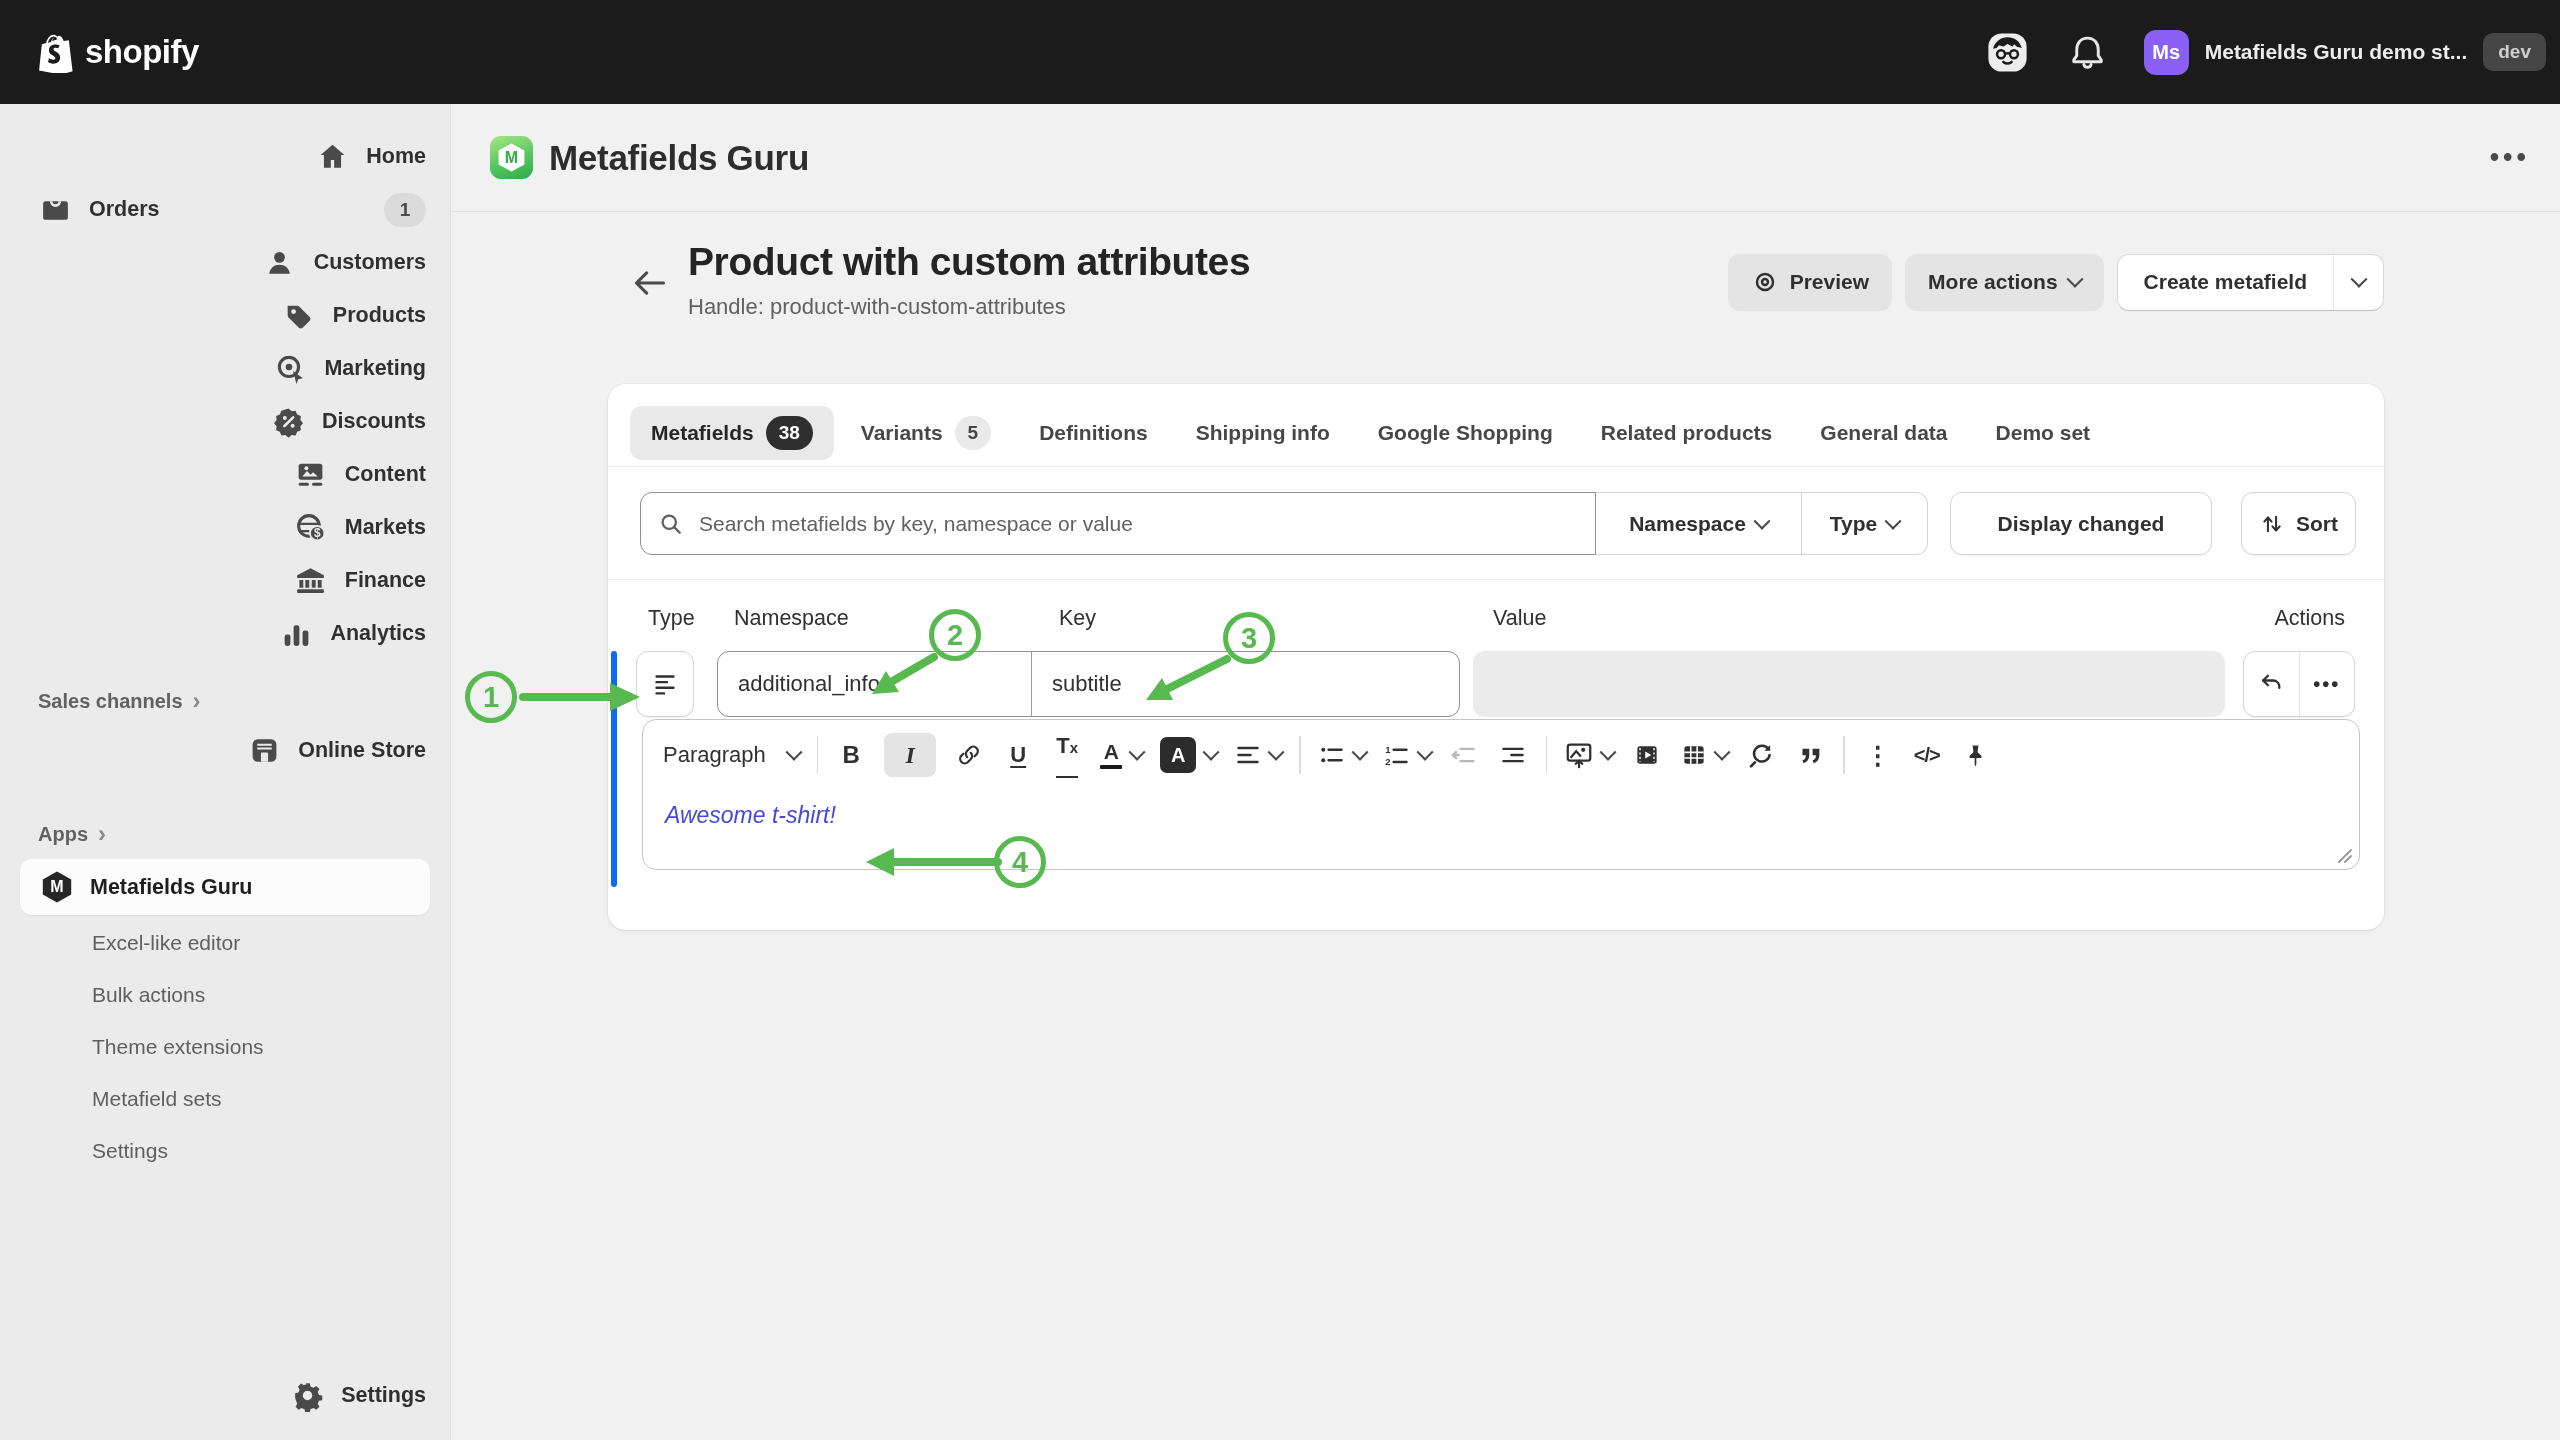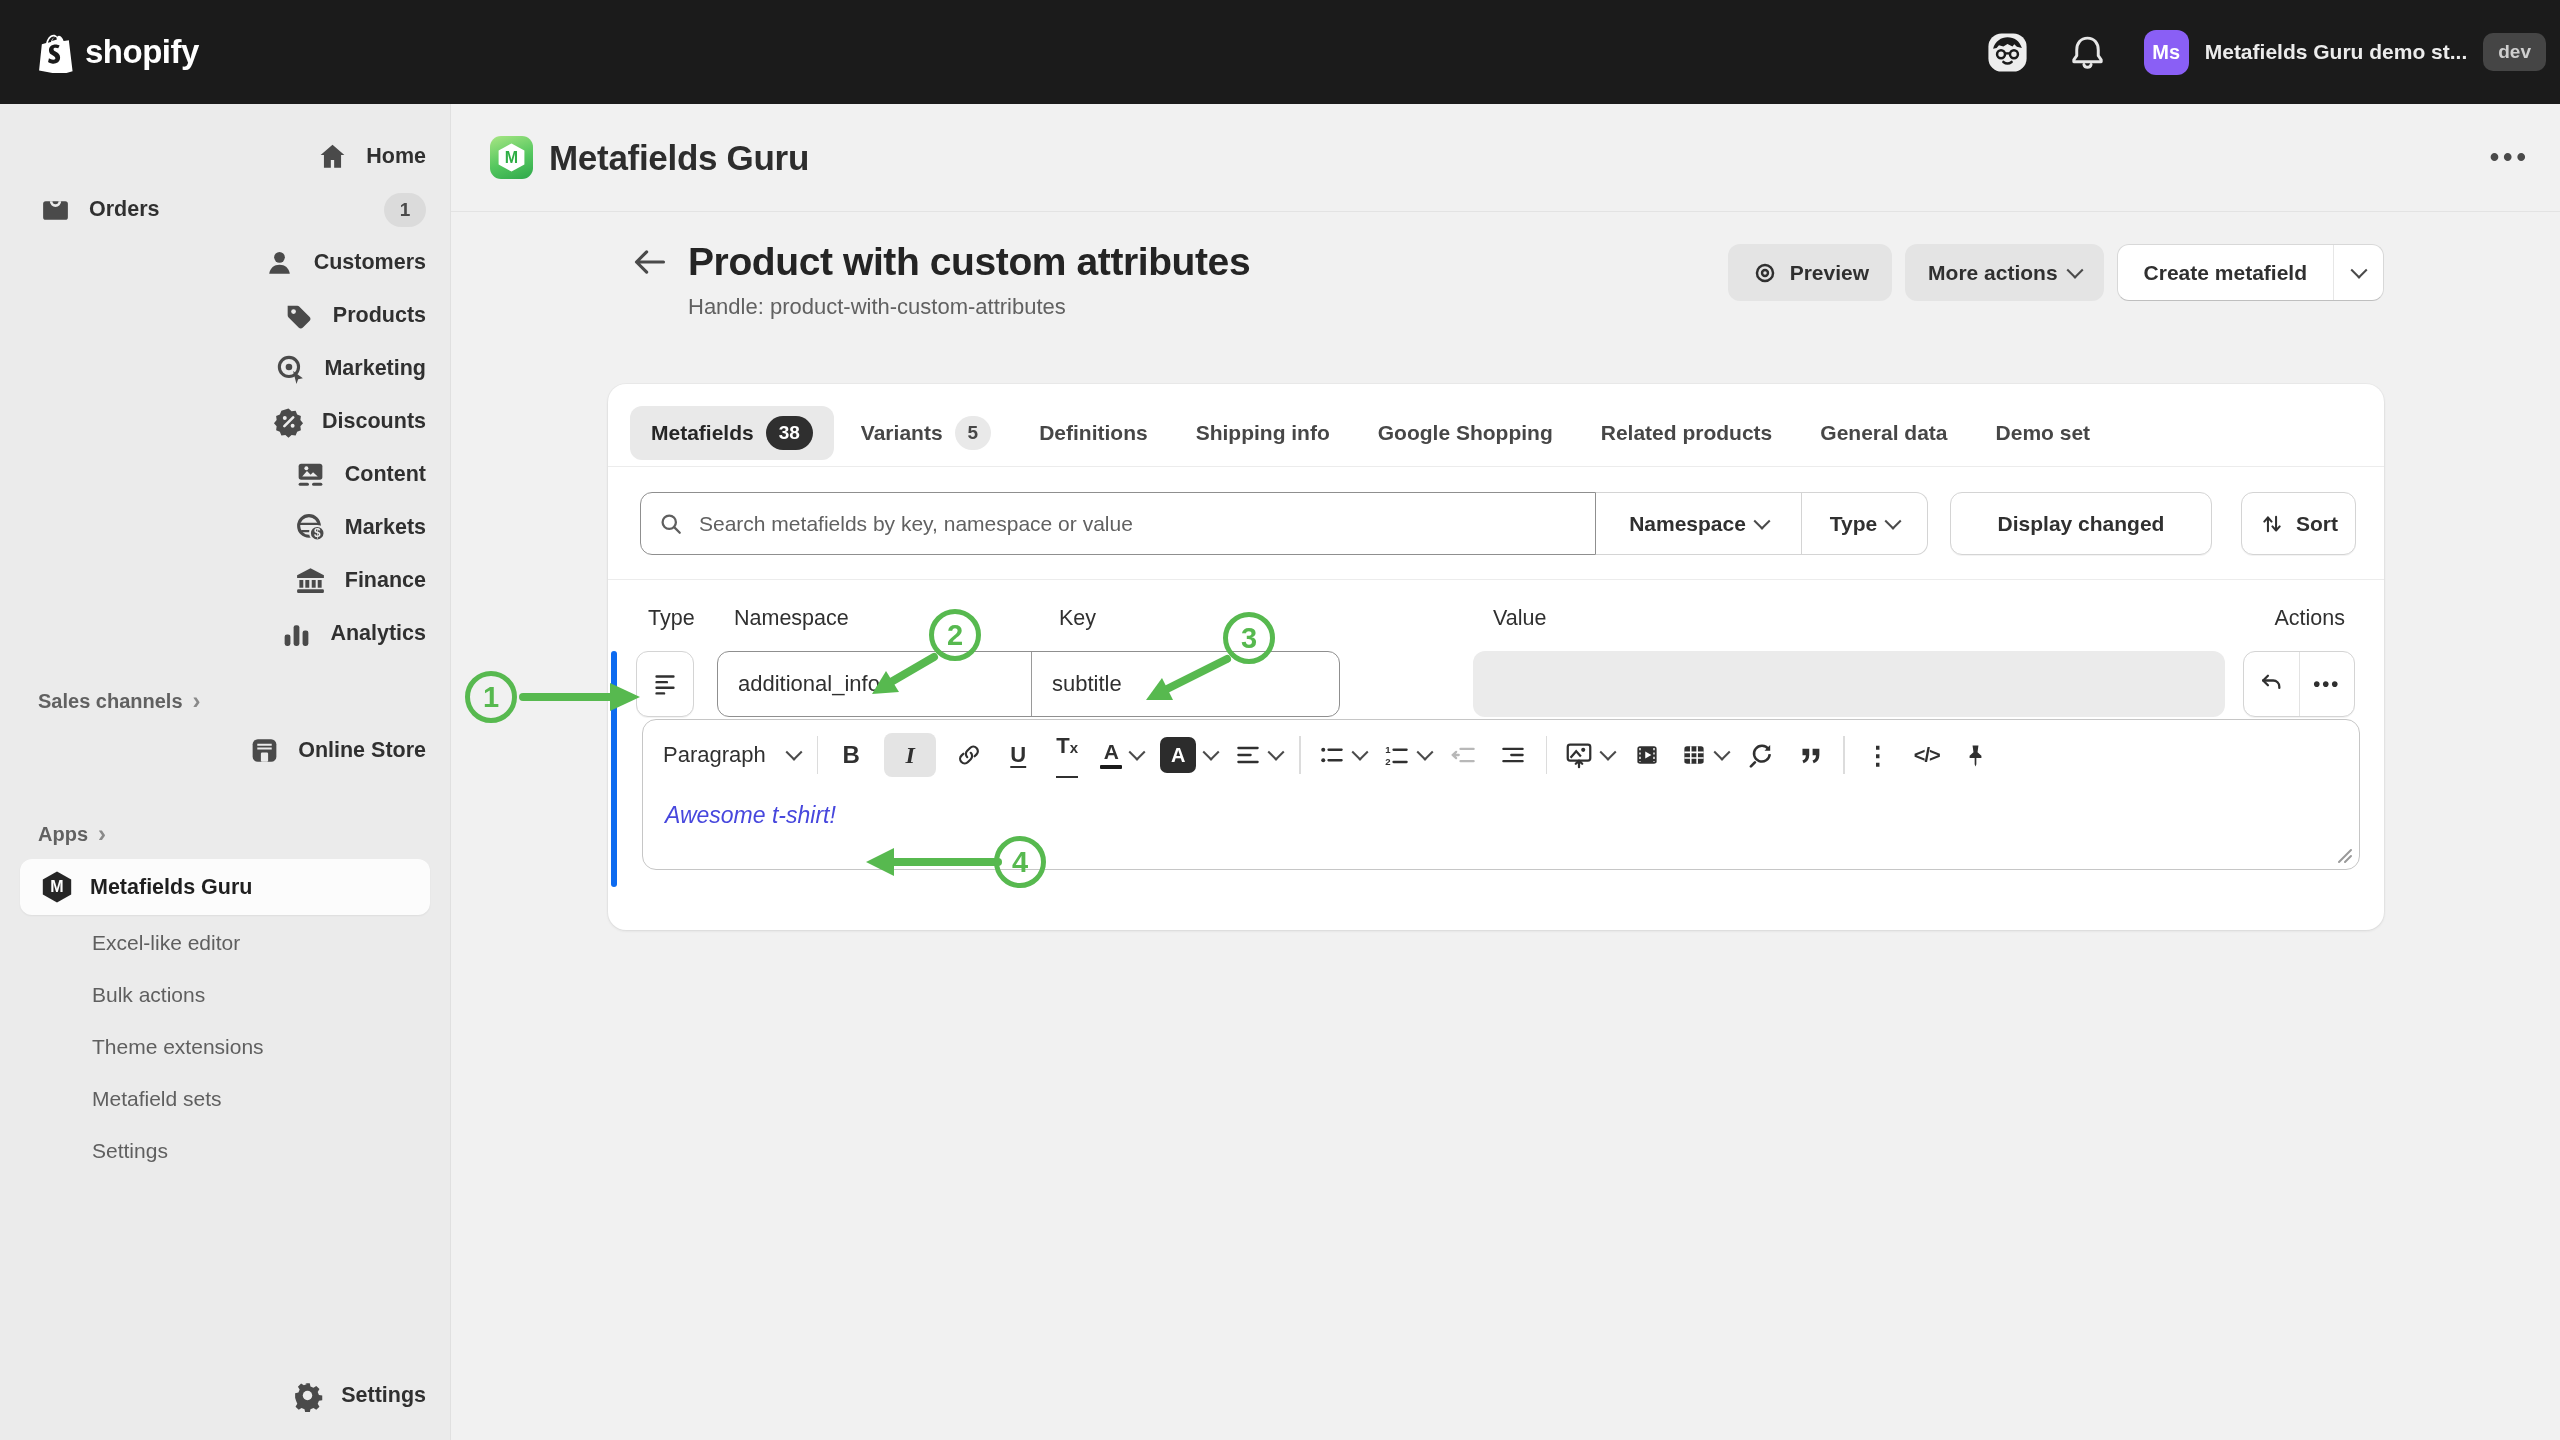--- a/index.html
+++ b/index.html
@@ -44,21 +44,21 @@
   .main{position:absolute;left:451px;top:104px;right:0;bottom:0;}
   .app-header{height:107px;display:flex;align-items:center;padding-left:39px;border-bottom:1px solid #e3e3e3;}
   .app-ico{width:43px;height:43px;border-radius:11px;background:linear-gradient(160deg,#a8e684 0%,#55c75f 55%,#2ea84a 100%);
            display:flex;align-items:center;justify-content:center;}
   .app-ico .hexw{width:30px;height:30px;background:#fff;clip-path:polygon(50% 3%,93% 27%,93% 73%,50% 97%,7% 73%,7% 27%);
                  display:flex;align-items:center;justify-content:center;color:#2fae45;font-weight:800;font-size:16px;}
   .app-title{font-size:35px;font-weight:700;color:#2d2d2d;margin-left:16px;letter-spacing:-0.3px;}
   .dots{margin-left:auto;margin-right:30px;color:#4a4a4a;font-size:27px;font-weight:700;letter-spacing:4px;cursor:pointer;}
   .dots::after{content:"•••";}
   .page{width:1776px;margin-left:157px;position:relative;}
-  .page-head{margin-top:28px;display:flex;align-items:flex-start;padding-left:24px;}
+  .page-head{margin-top:28px;display:flex;align-items:center;padding-left:24px;}
   .back{margin-top:6px;cursor:pointer;}
   .pt-block{margin-left:20px;}
   .page-title{font-size:39px;font-weight:700;color:#242424;letter-spacing:-0.4px;}
   .page-handle{margin-top:10px;font-size:22px;color:#616161;}
   .head-actions{margin-left:auto;display:flex;gap:13px;margin-top:4px;}
   .btn-gray{height:57px;border-radius:12px;border:none;background:#e4e4e4;display:flex;align-items:center;gap:11px;
             padding:0 23px;font-size:21px;font-weight:600;color:#303030;font-family:inherit;cursor:pointer;}
   .btn-split{height:57px;border-radius:12px;background:#fff;border:1px solid #d8d8d8;border-bottom-color:#bfbfbf;
              display:flex;align-items:stretch;overflow:hidden;box-sizing:border-box;}
   .btn-split .lbl{padding:0 26px;display:flex;align-items:center;font-size:21px;font-weight:600;color:#303030;cursor:pointer;}
@@ -91,21 +91,21 @@
   .btn-dc{width:262px;margin-left:22px;}
   .btn-sort{width:115px;margin-left:29px;}
   .hr2{margin-top:24px;}
   
   .tsec{position:relative;height:329px;}
   .th{position:absolute;top:26px;font-size:21.5px;color:#303030;font-weight:400;}
   .blue-bar{position:absolute;left:3px;top:71px;width:6px;height:236px;border-radius:3px;background:#0d6bf0;}
   .type-btn{position:absolute;left:28px;top:71px;width:58px;height:66px;box-sizing:border-box;border:1.5px solid #d4d4d4;
             border-radius:12px;background:#fff;display:flex;align-items:center;justify-content:center;cursor:pointer;
             box-shadow:0 1px 0 rgba(26,26,26,.05);}
-  .ns-key{position:absolute;left:109px;top:71px;width:623px;height:66px;box-sizing:border-box;border:1.5px solid #8f8f8f;
+  .ns-key{position:absolute;left:109px;top:71px;width:743px;height:66px;box-sizing:border-box;border:1.5px solid #8f8f8f;
           border-radius:12px;background:#fff;display:flex;overflow:hidden;}
   .ns-key input{border:none;outline:none;font-size:22px;color:#303030;padding:0 20px;font-family:inherit;background:transparent;}
   .inp-ns{width:313px;box-sizing:border-box;}
   .inp-key{flex:1;border-left:1.5px solid #9a9a9a !important;}
   .val-box{position:absolute;left:865px;top:71px;width:752px;height:66px;background:#ebebeb;border-radius:12px;}
   .act-btn{position:absolute;left:1635px;top:71px;width:112px;height:66px;box-sizing:border-box;border:1.5px solid #d4d4d4;
            border-radius:12px;background:#fff;display:flex;box-shadow:0 1px 0 rgba(26,26,26,.05);}
   .act-half{flex:1;display:flex;align-items:center;justify-content:center;cursor:pointer;}
   .act-half + .act-half{border-left:1px solid #e3e3e3;}
   .act-dots{color:#303030;font-size:20px;font-weight:700;letter-spacing:2px;}

